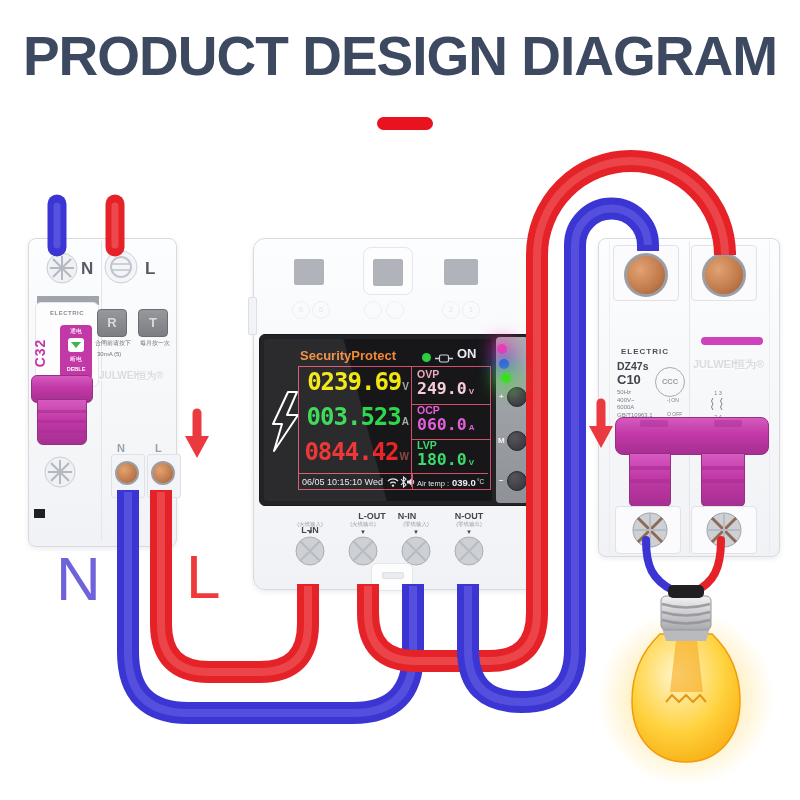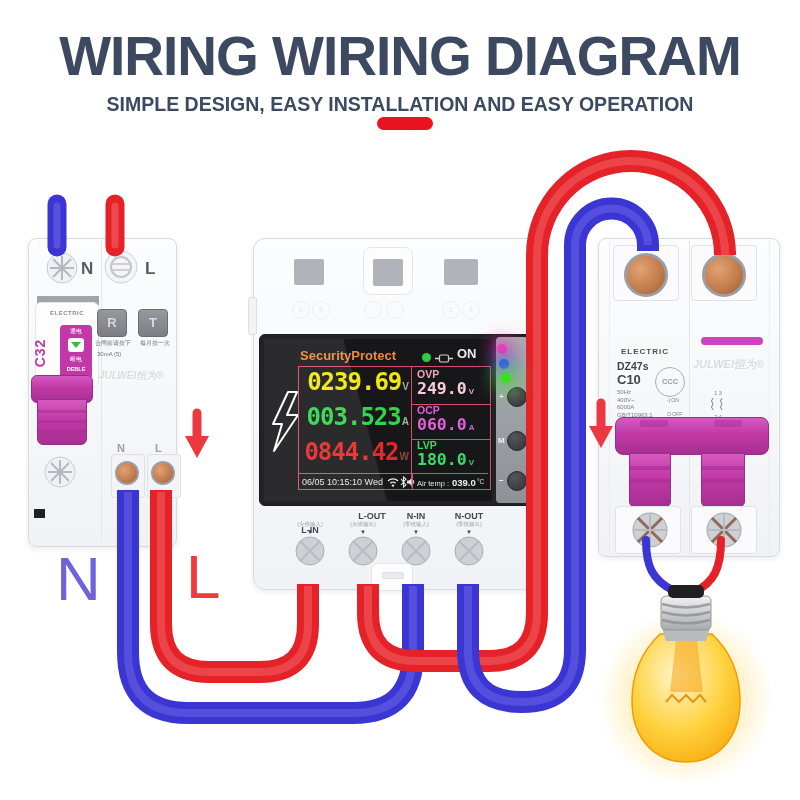--- a/index.html
+++ b/index.html
@@ -9,21 +9,21 @@
   .ctr{left:0;right:0;text-align:center}
   .device{position:absolute;background:linear-gradient(180deg,#fcfdfe,#f1f2f5);
           border:1px solid #d7dade;border-radius:8px;box-shadow:0 2px 5px rgba(60,70,90,.10)}
   .seam{position:absolute;background:#e4e6eb;width:1px}
   .panel{position:absolute;background:#fdfdfe;border:1px solid #e4e6ea;border-radius:6px}
   .btn{position:absolute;background:linear-gradient(180deg,#97989c,#7d7e83);
        border:1px solid #6b6d71;border-radius:4px;color:#d9dadd;font-weight:bold;
        font-size:13px;text-align:center;line-height:25px}
   .magenta-grad{background:linear-gradient(180deg,#d65ac0,#c238a6 45%,#a62f92)}
   .tinytxt{position:absolute;font-size:6px;color:#6d727a;line-height:7px}
-  .emboss{color:#d9dbdf;font-weight:bold;font-style:italic;text-shadow:0 1px 0 #fff}
+  .emboss{color:#d9dbdf;font-weight:bold;text-shadow:0 1px 0 #fff}
   .screen{position:absolute;background:#17171a;border-radius:3px;overflow:hidden}
   .screen:after{content:"";position:absolute;inset:0;
      background:linear-gradient(75deg,rgba(255,255,255,.085) 45%,rgba(255,255,255,0) 45.5%);
      pointer-events:none}
   .prot-cell{position:absolute;left:0;right:0;padding:2px 0 0 5px}
   .prot-label{font-size:10.5px;font-weight:bold;display:block;line-height:11px}
   .prot-val{font-family:"DejaVu Sans Mono",monospace;font-weight:bold;font-size:16.5px;line-height:18px}
   .prot-unit{font-size:8px;font-weight:bold;margin-left:2px}
   .read-row{position:absolute;left:0;width:110px;height:35px;display:flex;
             align-items:baseline;justify-content:flex-end}
@@ -39,22 +39,21 @@
              font-size:8px;color:#e4e7eb;text-align:center;line-height:16px}
   .mbtn{position:absolute;width:18px;height:18px;border-radius:50%;
         background:radial-gradient(circle at 35% 30%,#55555c,#323237);border:1px solid #26262b}
   .mbtn-label{position:absolute;color:#f2f3f6;font-size:8px;font-weight:bold}
 </style>
 </head>
 <body>
 
 <div id="stage">
 
-  <div class="abs ctr" style="top:24px;font-size:55px;font-weight:bold;letter-spacing:-1px">WIRING WIRING DIAGRAM</div>
-  <div class="abs ctr" style="top:93px;font-size:19.5px;font-weight:bold">SIMPLE DESIGN, EASY INSTALLATION AND EASY OPERATION</div>
+  <div class="abs ctr" style="top:24px;font-size:55px;font-weight:bold;letter-spacing:-1px">PRODUCT DESIGN DIAGRAM</div>
   <div class="abs" style="left:377px;top:117px;width:56px;height:13px;border-radius:7px;background:#e8131f"></div>
 
   <div class="device" style="left:28px;top:238px;width:147px;height:307px">
     <div class="seam" style="left:72px;top:2px;height:300px"></div>
 
     <svg class="abs" style="left:16px;top:12px" width="34" height="34">
       <circle cx="17" cy="17" r="15" fill="#f0f1f4" stroke="#c8ccd2"></circle>
       <path d="M5,17 H29 M17,5 V29 M8,8 L26,26 M26,8 L8,26" stroke="#b4b8bf" stroke-width="2" fill="none"></path>
     </svg>
     <svg class="abs" style="left:74px;top:10px" width="36" height="36">
@@ -195,21 +194,21 @@
         <div class="mbtn" style="left:11px;top:50px"></div>
         <div class="mbtn-label" style="left:2px;top:99px">M</div>
         <div class="mbtn" style="left:11px;top:94px"></div>
         <div class="mbtn-label" style="left:3px;top:139px">−</div>
         <div class="mbtn" style="left:11px;top:134px"></div>
       </div>
     </div>
 
     <div class="term-label" style="left:33px;top:286px">L-IN</div>
     <div class="term-label" style="left:95px;top:272px">L-OUT</div>
-    <div class="term-label" style="left:139px;top:272px">N-IN</div>
+    <div class="term-label" style="left:130px;top:272px">N-IN</div>
     <div class="term-label" style="left:192px;top:272px">N-OUT</div>
     <div class="term-cn" style="left:33px;top:282px">(火线输入)</div>
     <div class="term-cn" style="left:86px;top:282px">(火线输出)</div>
     <div class="term-cn" style="left:139px;top:282px">(零线输入)</div>
     <div class="term-cn" style="left:192px;top:282px">(零线输出)</div>
     <div class="term-arrow" style="left:33px;top:290px">▼</div>
     <div class="term-arrow" style="left:86px;top:290px">▼</div>
     <div class="term-arrow" style="left:139px;top:290px">▼</div>
     <div class="term-arrow" style="left:192px;top:290px">▼</div>
     <svg class="abs" style="left:41px;top:297px" width="212" height="32">

